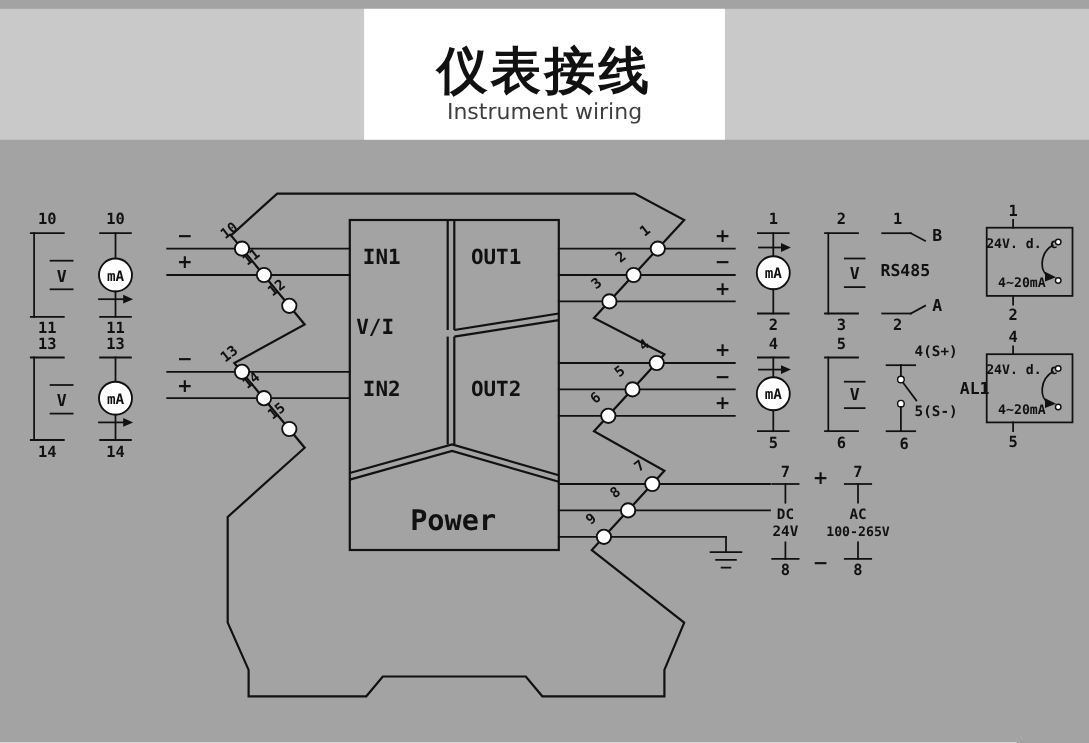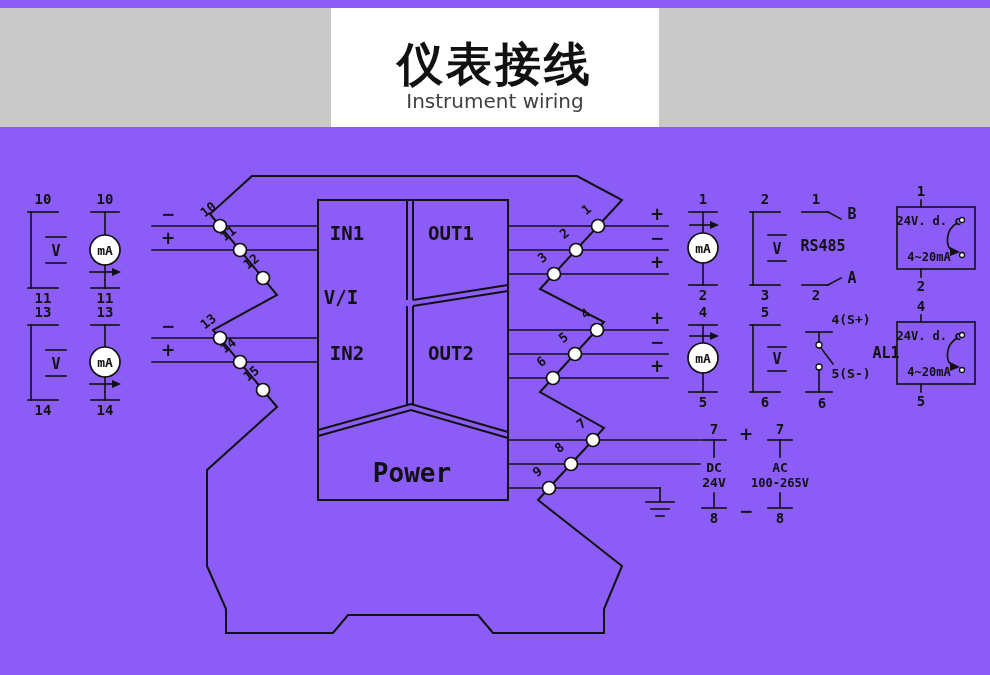--- a/index.html
+++ b/index.html
@@ -1,16 +1,16 @@
 <!DOCTYPE html>
 <html><head>
 <meta charset="utf-8">
 <style>
   html,body{margin:0;padding:0;background:#ffffff;}
-  .stage{position:relative;width:990px;height:675px;background:#8b5cf6;overflow:hidden;
+  .stage{position:relative;width:990px;height:675px;background:#a3a3a3;overflow:hidden;
          font-family:"DejaVu Sans",sans-serif;}
   svg{display:block;}
   .ln{stroke:#111;stroke-width:1.6;fill:none;stroke-linecap:square;}
   .ln2{stroke:#111;stroke-width:2;fill:none;stroke-linejoin:miter;}
   .term{fill:#fff;stroke:#111;stroke-width:1.7;}
   .dot{fill:#fff;stroke:#111;stroke-width:1.3;}
   .ah{fill:#111;stroke:none;}
   text{fill:#111;}
   .mid{text-anchor:middle;}
   .num{font:bold 14px "DejaVu Sans Mono",monospace;}

